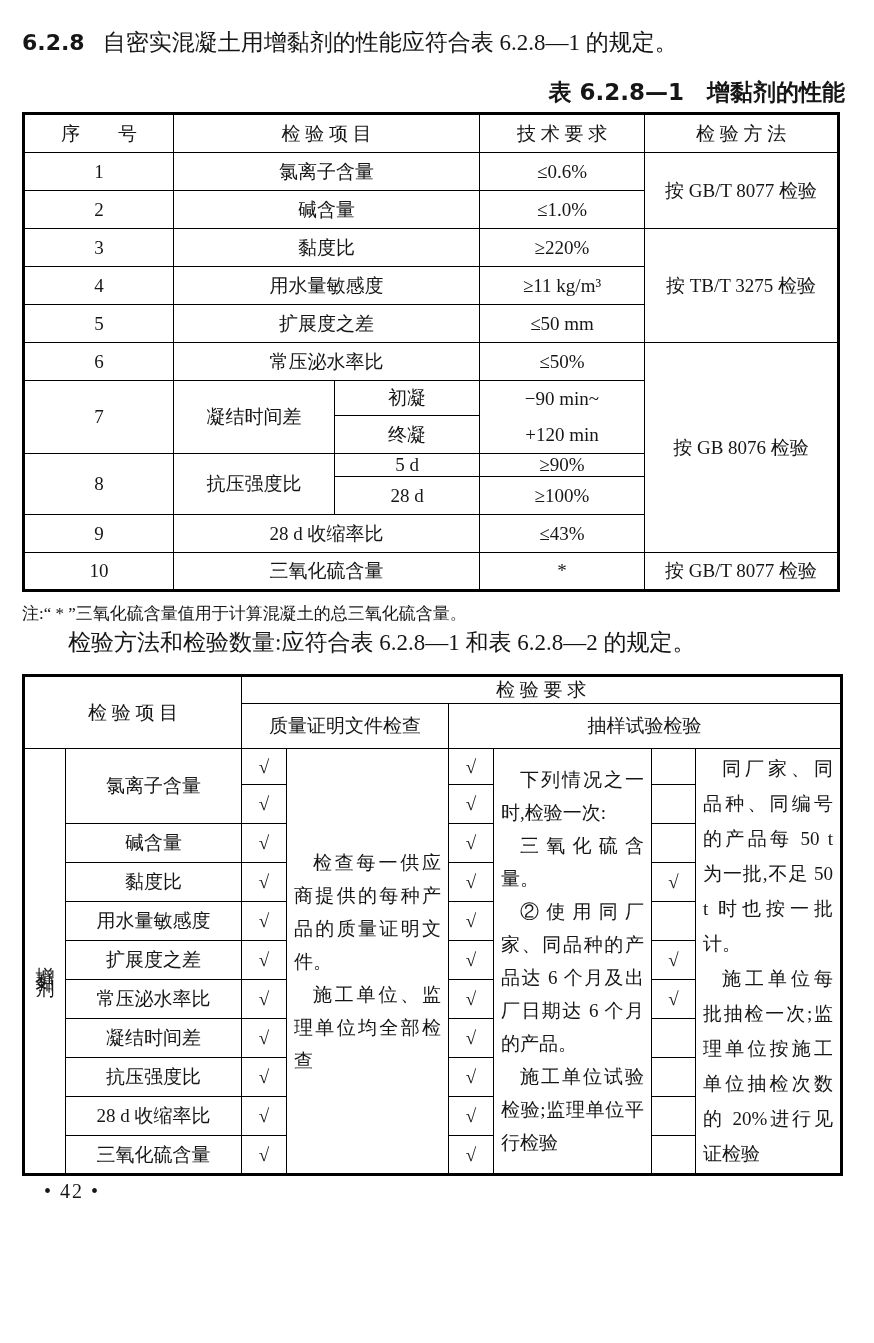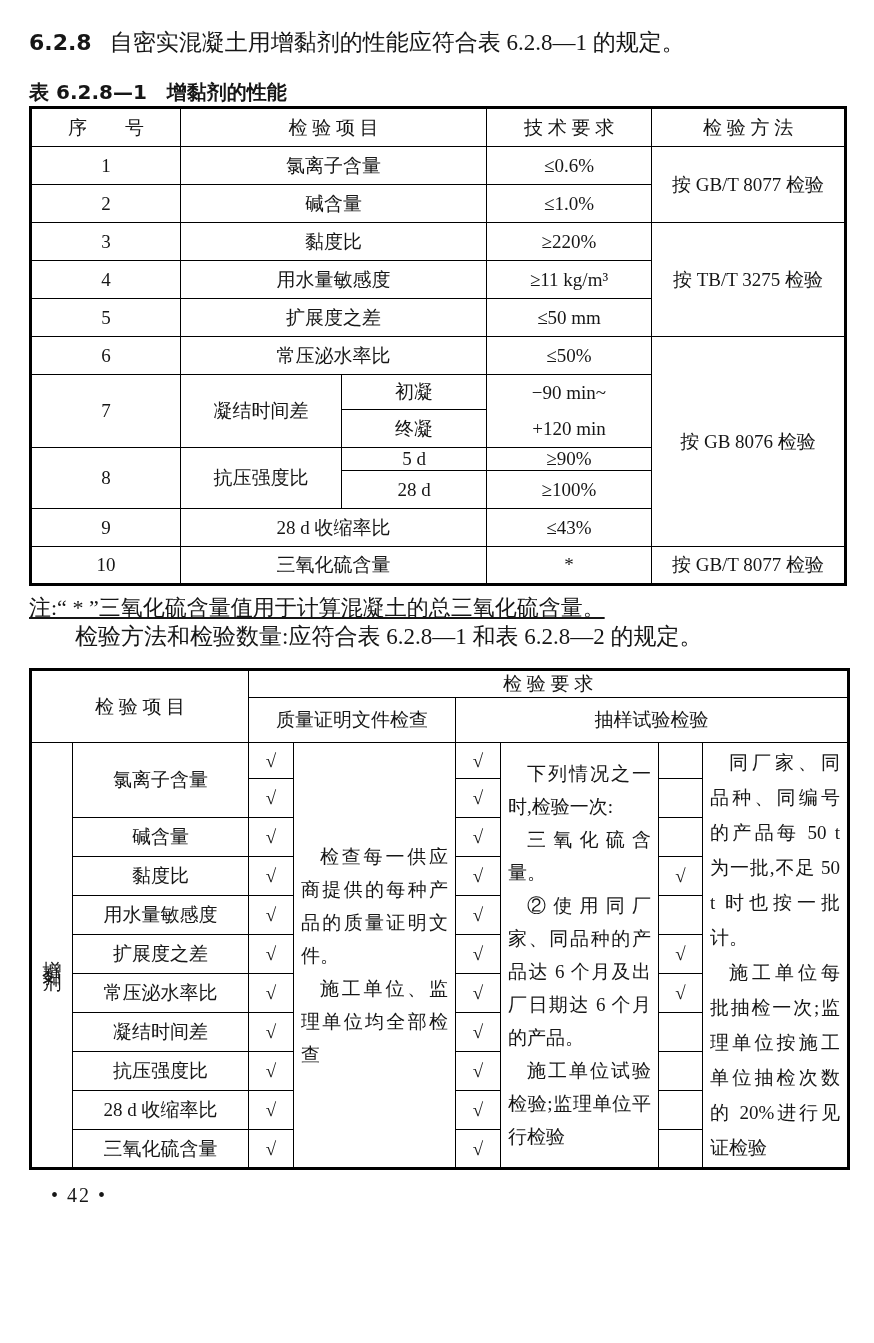--- a/index.html
+++ b/index.html
@@ -3,41 +3,41 @@
 <meta charset="utf-8">
 <style>
   * { box-sizing: border-box; margin: 0; padding: 0; }
   html, body { background: #ffffff; }
   body {
     width: 874px; height: 1343px;
     font-family: "Liberation Serif", "DejaVu Serif", serif;
     color: #161616;
     overflow: hidden;
   }
-  .page { padding: 26px 29px 0 29px; }
+  .page { padding: 26px 29px 0 22px; }
 
   .heading { font-size: 23px; line-height: 34px; }
   .heading .num {
     font-family: "DejaVu Sans", sans-serif;
     font-weight: bold; font-size: 22px;
     margin-right: 18px;
   }
   .tbl-title {
     font-family: "DejaVu Sans", sans-serif;
-    font-weight: bold; font-size: 20px;
-    text-align: left; line-height: 28px;
+    font-weight: bold; font-size: 23px;
+    text-align: right; line-height: 28px;
     margin-top: 18px;
   }
   .tbl-title.second { margin-top: 28px; }
 
   table {
     border-collapse: collapse; table-layout: fixed;
     border: 3px solid #000;
   }
-  #table1 { width: 815px; }
+  #table1 { width: 815px; margin-top: 6px; }
   #table2 { width: 818px; margin-top: 14px; }
   td {
     border: 1px solid #000;
     text-align: center; vertical-align: middle;
     font-size: 19px; padding: 0;
     overflow: hidden;
   }
   .h39 td { height: 39px; }
   .h38 { height: 38px; }
   .h43 { height: 43px; }
@@ -54,23 +54,23 @@
   .batchcell { line-height: 35px; }
 
   .vlabel {
     display: inline-block;
     writing-mode: vertical-rl;
     text-orientation: upright;
     letter-spacing: 5px;
     font-size: 19px;
   }
 
-  .note { font-size: 22px; line-height: 24px; margin-top: 10px; text-decoration: underline; }
+  .note { font-size: 17px; line-height: 24px; margin-top: 10px; }
   .para2 { font-size: 23px; line-height: 34px; margin-top: 0; text-indent: 2em; }
-  .footer { font-size: 20px; margin-top: 14px; padding-left: 22px; letter-spacing: 2px; }
+  .footer { font-size: 20px; margin-top: 4px; padding-left: 22px; letter-spacing: 2px; }
 </style>
 </head>
 <body>
 
 <div class="page">
 
   <div class="heading">
     <span class="num">6.2.8</span><span>自密实混凝土用增黏剂的性能应符合表 6.2.8—1 的规定。</span>
   </div>
 

